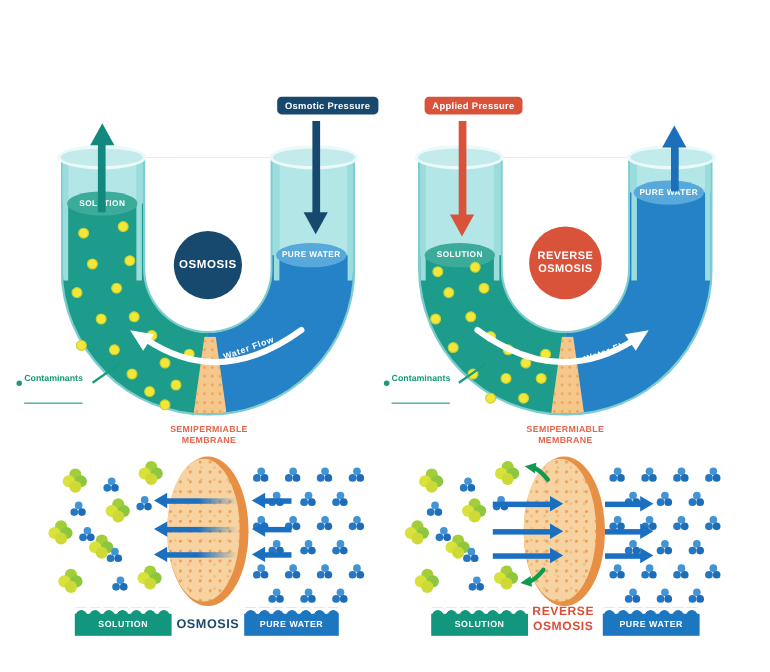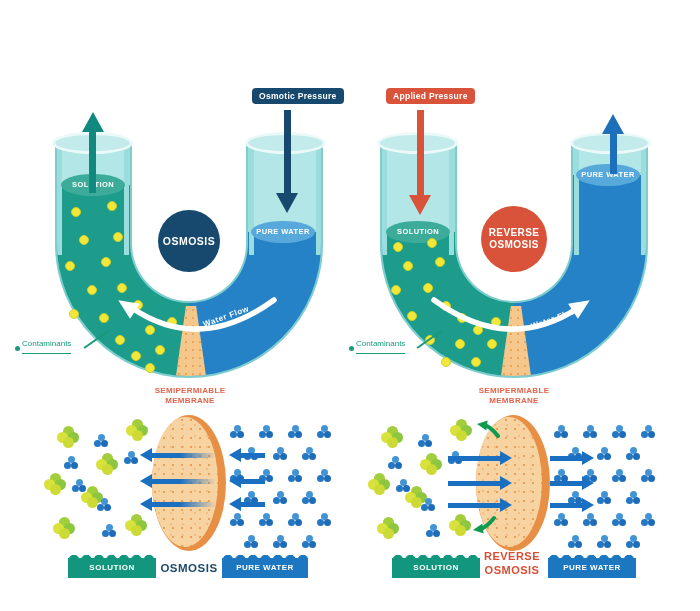--- a/index.html
+++ b/index.html
@@ -37,22 +37,22 @@
            border-right:11px solid transparent}
   .head-down{position:absolute;width:0;height:0;border-left:11px solid transparent;
              border-right:11px solid transparent}
   .pbox{position:absolute;height:16px;line-height:16px;padding:0 7px;border-radius:4px;
         color:#fff;font-size:8.5px;font-weight:700;letter-spacing:.3px}
   .circle{position:absolute;border-radius:50%;color:#fff;font-weight:700;display:flex;
           flex-direction:column;align-items:center;justify-content:center;text-align:center}
   .wfsvg{position:absolute}
   .wf-text{position:absolute;color:#fff;font-size:8px;font-weight:700;letter-spacing:.6px;
            transform:rotate(-20deg);white-space:nowrap}
-  .cont-label{position:absolute;color:#189a7b;font-size:8px;font-weight:400;
-              border-bottom:1.5px solid #189a7b;padding-bottom:5px}
+  .cont-label{position:absolute;color:#189a7b;font-size:8px;font-weight:700;
+              border-bottom:1.5px solid #189a7b;padding-bottom:18px}
   .cont-dot{position:absolute;width:5px;height:5px;border-radius:50%;background:#189a7b}
   .cont-line{position:absolute;width:30px;height:1.5px;background:#189a7b;
              transform:rotate(-35deg);transform-origin:0 50%}
   .mem-label{position:absolute;width:120px;text-align:center;color:#e2654b;font-size:8px;
              font-weight:700;line-height:10px;letter-spacing:.3px}
   .mem-label span{display:block}
   .dot{position:absolute;width:10px;height:10px;border-radius:50%;background:#f3e83a;
        border:1px solid #c9d02d;box-sizing:border-box}
   
   .mem-ell{position:absolute;width:74px;height:136px;border-radius:50%;background:#e78f44}

